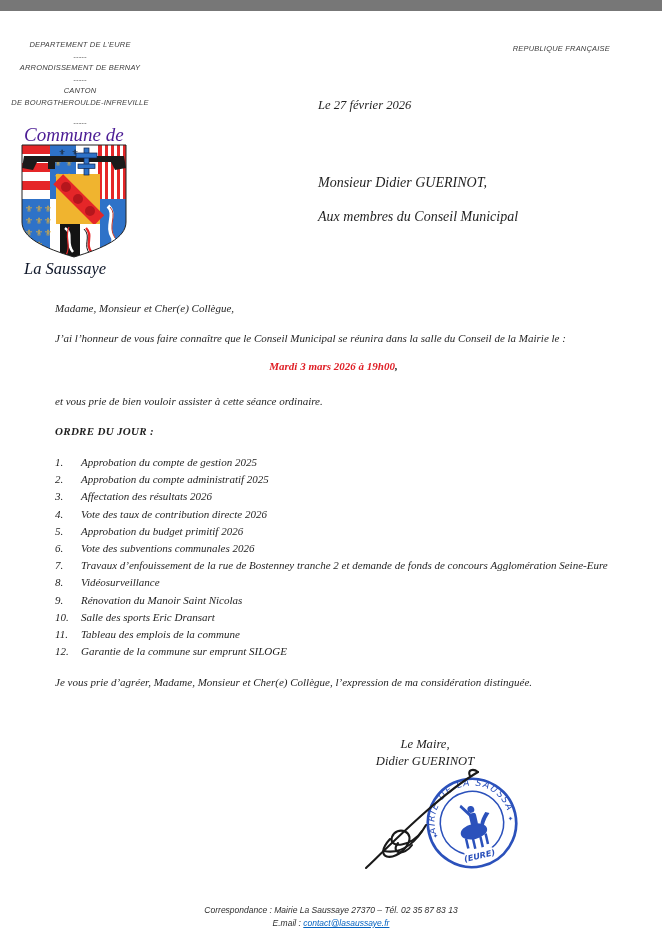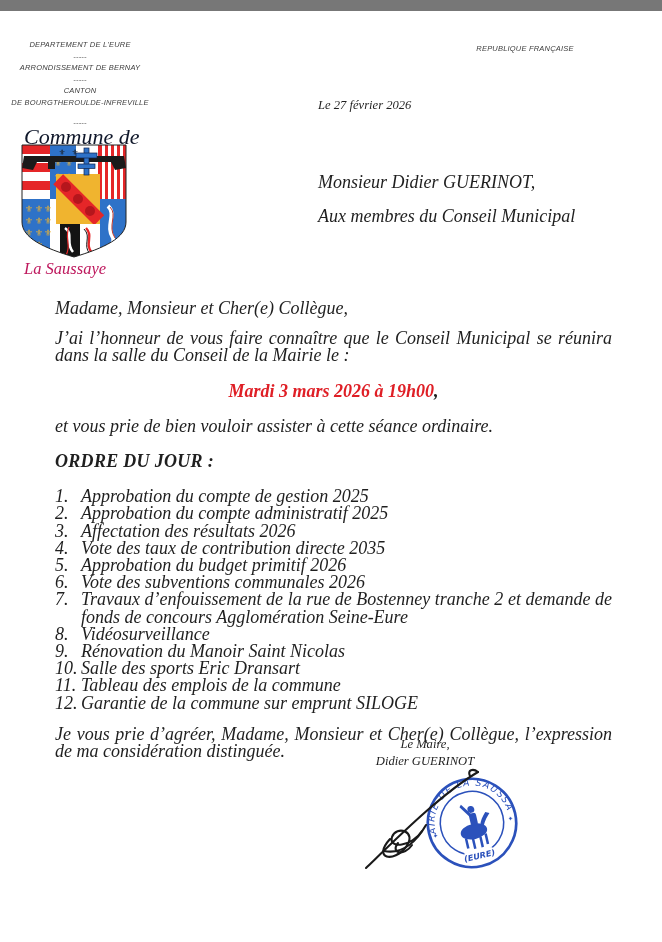--- a/index.html
+++ b/index.html
@@ -17,32 +17,32 @@
   .hdr-left{
     position:absolute;left:5px;top:28px;width:150px;
     font-family:"Liberation Sans","DejaVu Sans",sans-serif;
     font-size:7.5px;line-height:11.5px;color:#3c3c3c;
     text-align:center;letter-spacing:.2px;
   }
   .hdr-left .sep-last{margin-top:9px;}
   .hdr-right{
     position:absolute;left:440px;top:33px;width:170px;
     font-family:"Liberation Sans","DejaVu Sans",sans-serif;
-    font-size:7.5px;color:#3c3c3c;text-align:center;letter-spacing:.2px;
-  }
-  .commune-top{position:absolute;left:24px;top:113px;font-size:22px;color:#0f172a;}
-  .commune-bottom{position:absolute;left:24px;top:248px;font-size:16.5px;color:#be185d;}
+    font-size:7.5px;color:#3c3c3c;text-align:right;letter-spacing:.2px;
+  }
+  .commune-top{position:absolute;left:24px;top:113px;font-size:19px;color:#4c1d95;}
+  .commune-bottom{position:absolute;left:24px;top:248px;font-size:16.5px;color:#0f172a;}
   .arms{position:absolute;left:20px;top:133px;}
   .date-line{position:absolute;left:318px;top:87px;font-size:12.6px;}
-  .recipient{position:absolute;left:318px;top:163px;font-size:18px;line-height:17.2px;}
+  .recipient{position:absolute;left:318px;top:163px;font-size:14px;line-height:17.2px;}
   .recipient .aux{margin-top:17px;}
   
   .body{
     position:absolute;left:55px;top:289px;width:557px;
-    font-size:18px;line-height:17.2px;
+    font-size:11px;line-height:17.2px;
   }
   .salutation{margin:0;}
   .para-intro{margin-top:13px;text-align:justify;}
   .meeting-line{margin-top:1px;text-align:center;font-weight:bold;}
   .meeting-line .red{color:#df1f26;}
   .meeting-line .suffix{color:#1f1f1f;}
   .para-invite{margin-top:17px;}
   .agenda-title{margin-top:13px;font-weight:bold;letter-spacing:.3px;}
   .agenda{margin-top:14px;}
   .agenda-row{display:flex;}
@@ -191,21 +191,21 @@
           <span class="agenda-text">Approbation du compte administratif 2025</span>
         </div>
 
         <div class="agenda-row">
           <span class="agenda-num">3.</span>
           <span class="agenda-text">Affectation des résultats 2026</span>
         </div>
 
         <div class="agenda-row">
           <span class="agenda-num">4.</span>
-          <span class="agenda-text">Vote des taux de contribution directe 2035</span>
+          <span class="agenda-text">Vote des taux de contribution directe 2026</span>
         </div>
 
         <div class="agenda-row">
           <span class="agenda-num">5.</span>
           <span class="agenda-text">Approbation du budget primitif 2026</span>
         </div>
 
         <div class="agenda-row">
           <span class="agenda-num">6.</span>
           <span class="agenda-text">Vote des subventions communales 2026</span>
@@ -280,14 +280,18 @@
   <svg class="signature" width="125" height="105" viewBox="0 0 125 105">
     <g fill="none" stroke="#1a1a1a" stroke-width="2.1" stroke-linecap="round">
       <path d="M6,101 C35,73 82,26 118,5"></path>
       <path d="M118,5 C113,1 107,3 110,9"></path>
       <path d="M30,72 C12,92 34,96 46,80 C58,64 36,58 32,70 C28,82 52,80 62,64"></path>
       <path d="M24,84 C44,88 58,72 66,58"></path>
       <path d="M38,76 C30,86 44,90 52,78"></path>
     </g>
   </svg>
 
+  <div class="footer">
+    <div>Correspondance : Mairie La Saussaye 27370 – Tél. 02 35 87 83 13</div>
+    <div><span>E.mail : </span><a>contact@lasaussaye.fr</a></div>
+  </div>
 
 </div>
 
 </body></html>

